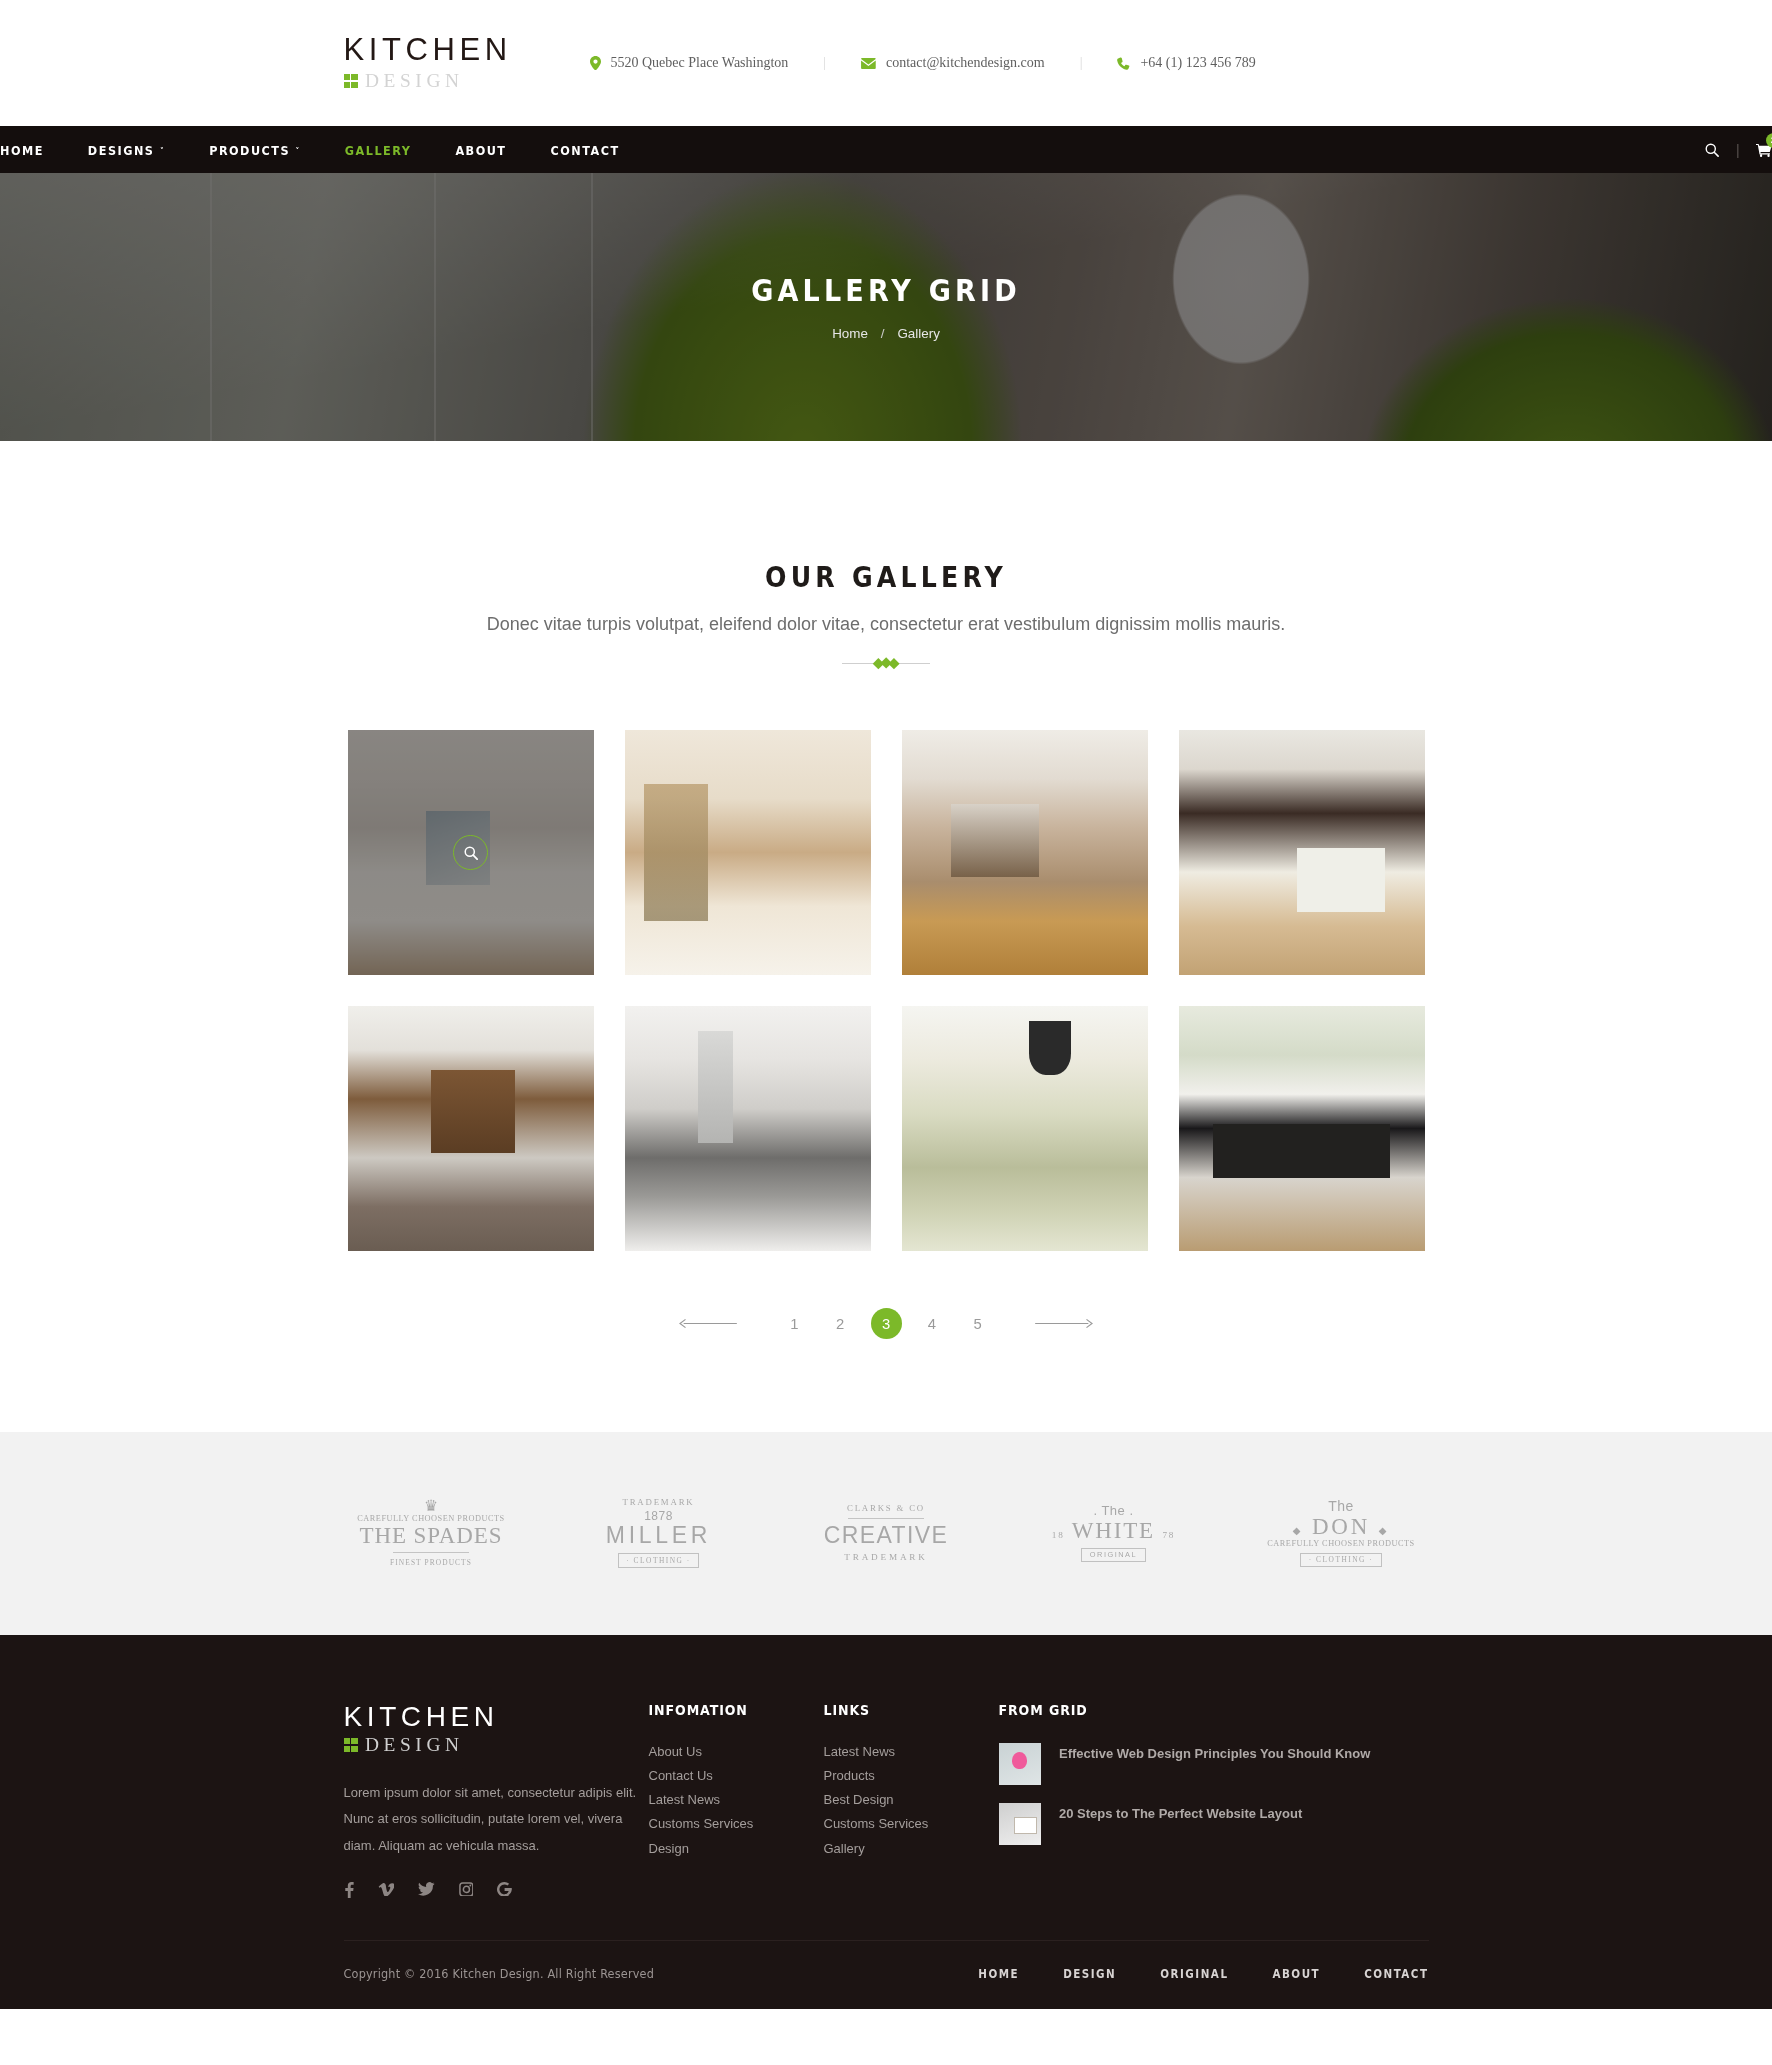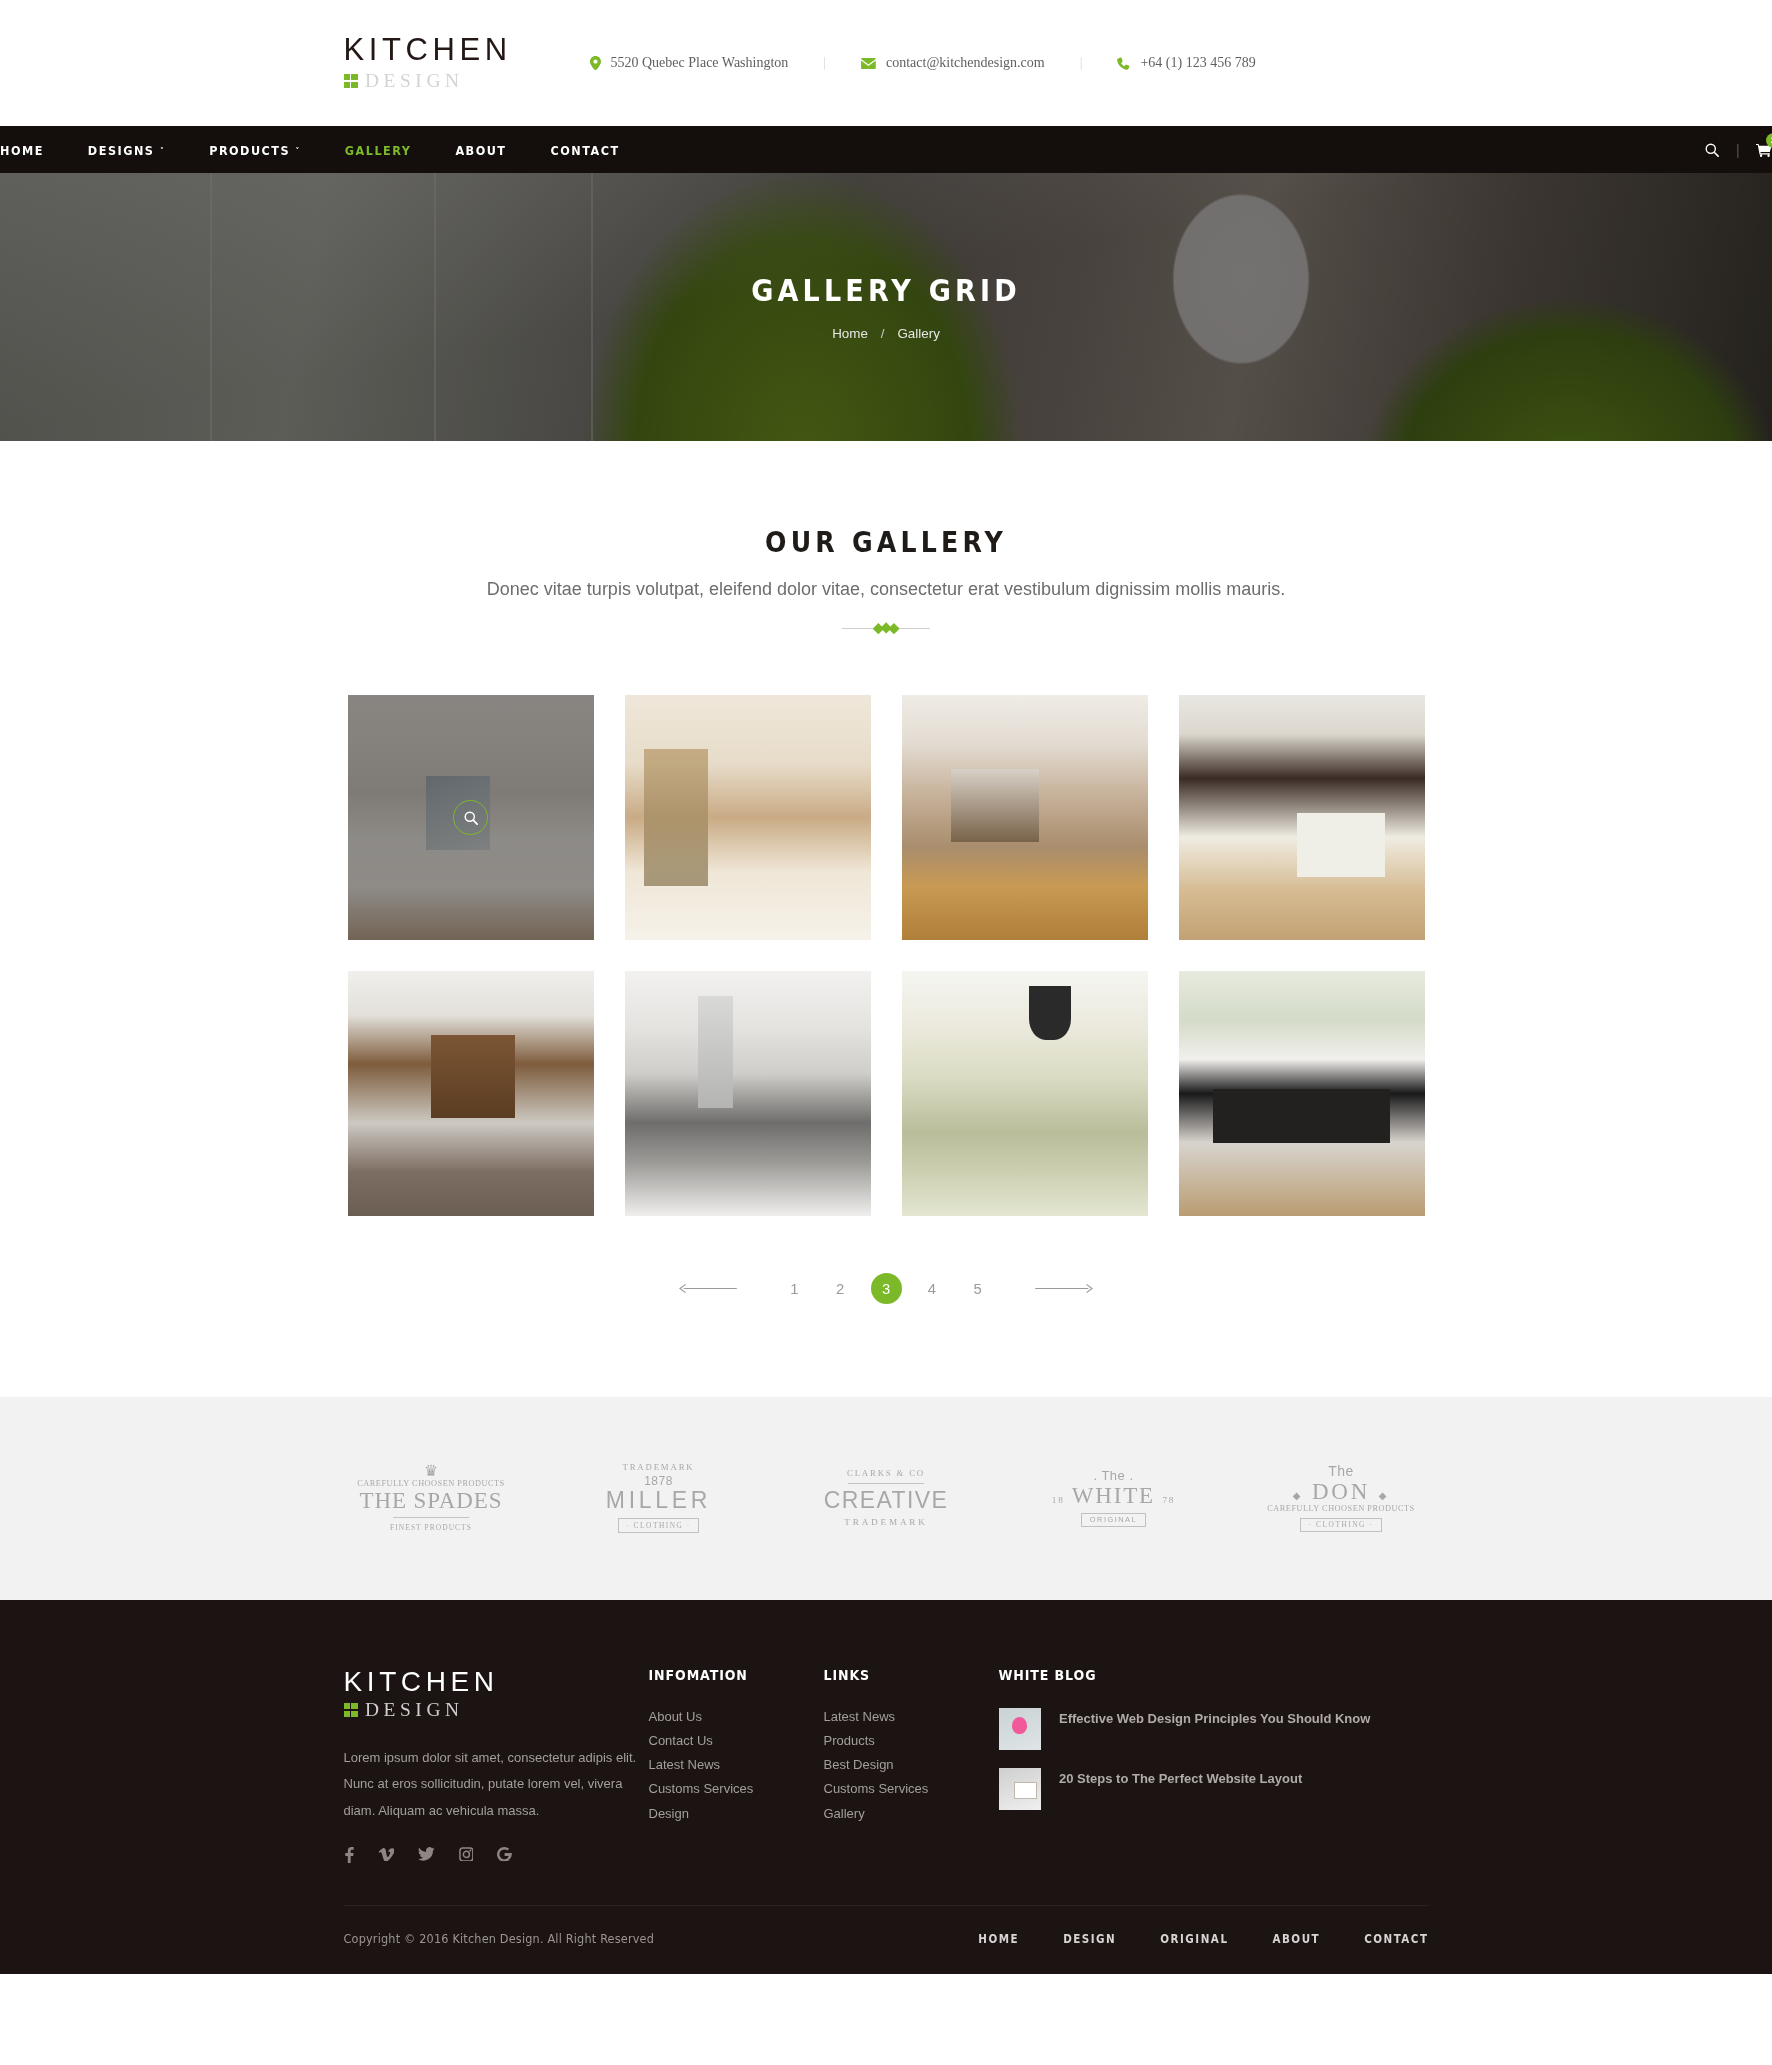--- a/index.html
+++ b/index.html
@@ -88,21 +88,21 @@
   .hero-content { position:relative; text-align:center; z-index:2; }
   .hero-title {
     font-size:30px; color:#fff; letter-spacing:4.2px; font-weight:700;
     font-family:"DejaVu Sans Condensed","Liberation Sans",sans-serif;
   }
   .breadcrumb { margin-top:18.5px; font-size:13.4px; color:#e6e6e6; }
   .breadcrumb a { color:#e6e6e6; text-decoration:none; }
   .breadcrumb .sep { margin:0 9.2px; color:#ccc; }
 
   
-  .gallery-section { padding:79px 0 87px; background:#fff; }
+  .gallery-section { padding:114px 0 87px; background:#fff; }
   .sec-title {
     text-align:center; font-size:28px; letter-spacing:4.2px;
     color:#1f1b19; font-weight:700;
     font-family:"DejaVu Sans Condensed","Liberation Sans",sans-serif;
   }
   .sec-sub { text-align:center; font-size:18px; color:#6d6d6d; margin-top:20px; }
   .divider { display:flex; align-items:center; justify-content:center; gap:9.2px; margin-top:24px; }
   .divider .line { width:31px; height:0.9px; background:#cfcfcf; }
   .divider .dia {
     width:8.3px; height:8.3px; background:#7cb929; transform:rotate(45deg);
@@ -493,21 +493,21 @@
         <ul class="f-links">
           <li><a href="#">Latest News</a></li>
           <li><a href="#">Products</a></li>
           <li><a href="#">Best Design</a></li>
           <li><a href="#">Customs Services</a></li>
           <li><a href="#">Gallery</a></li>
         </ul>
       </div>
 
       <div class="fc-blog">
-        <div class="f-head">WHITE BLOG</div>
+        <div class="f-head">FROM GRID</div>
         <div class="blog-item">
           <span class="blog-thumb bt1"></span>
           <span class="blog-title">Effective Web Design Principles You Should Know</span>
         </div>
         <div class="blog-item">
           <span class="blog-thumb bt2"></span>
           <span class="blog-title">20 Steps to The Perfect Website Layout</span>
         </div>
       </div>
     </div>

